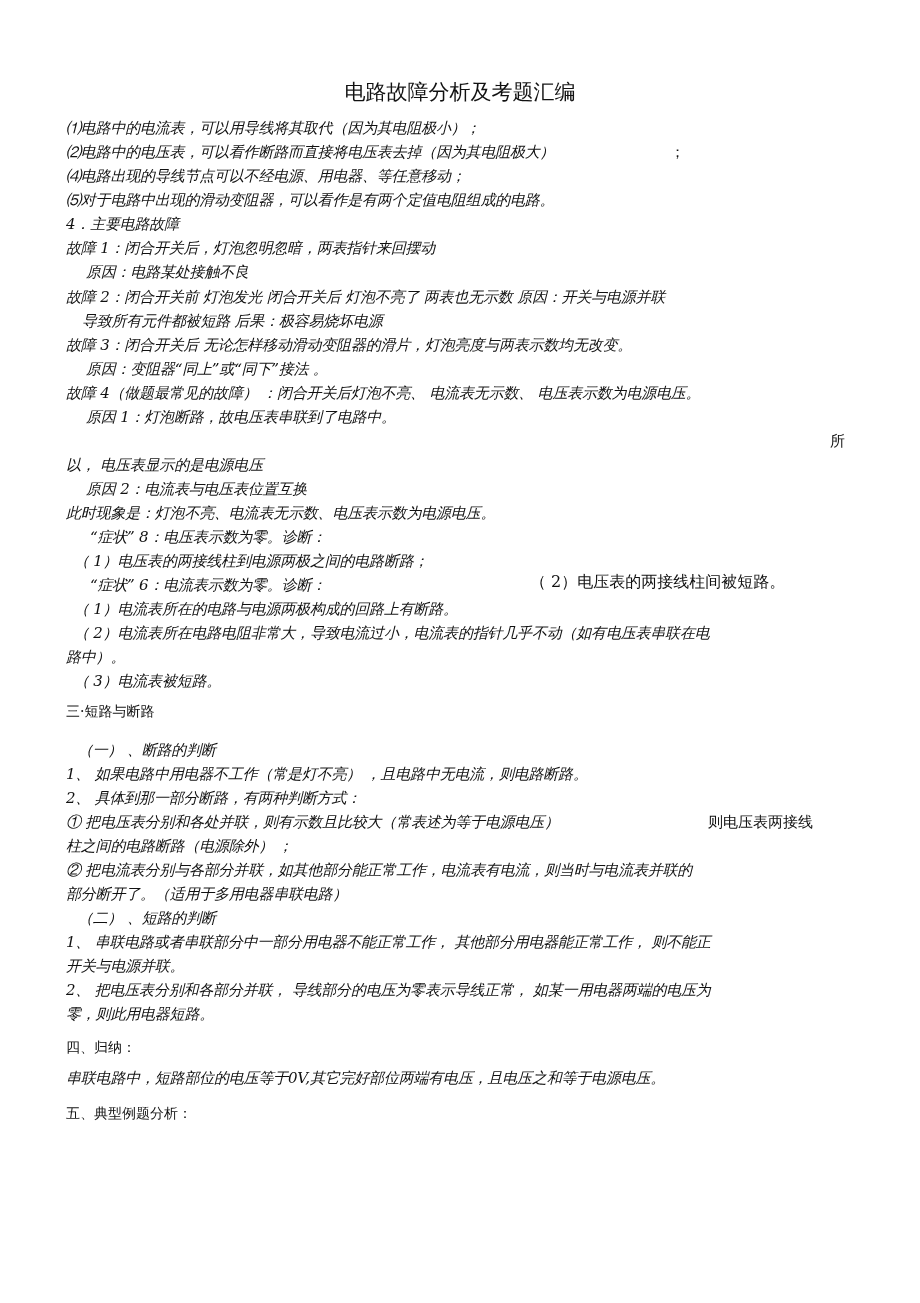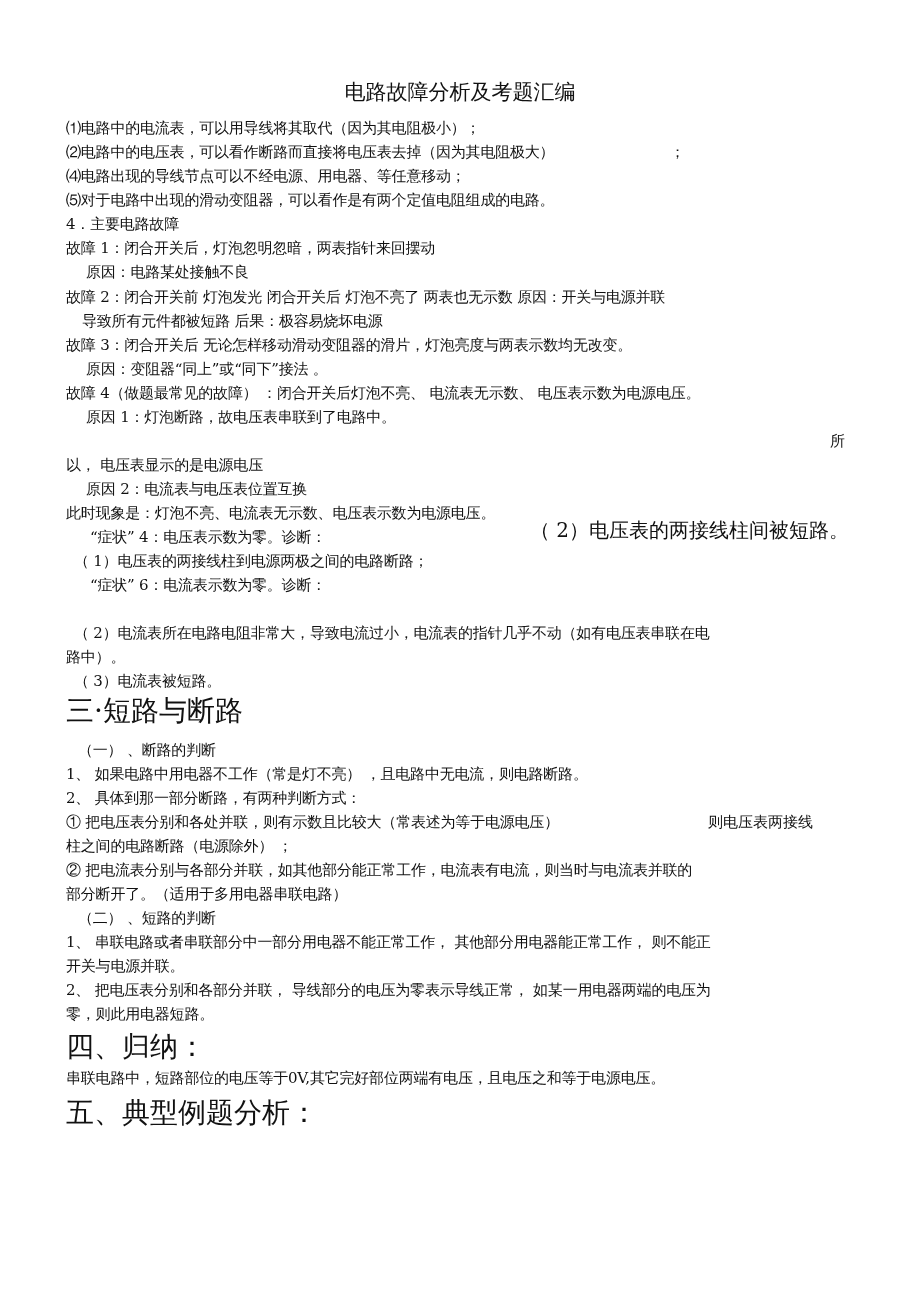--- a/index.html
+++ b/index.html
@@ -4,30 +4,30 @@
 <style>
   html, body { margin: 0; padding: 0; background: #ffffff; }
   body {
     width: 920px; height: 1303px; position: relative; overflow: hidden;
     font-family: "DejaVu Serif", "Liberation Serif", serif;
     color: #111111;
   }
   .page { position: absolute; left: 0; top: 0; width: 912px; height: 1303px; }
   .line {
     position: absolute; left: 66px; white-space: nowrap;
-    font-size: 15px; line-height: 20px; letter-spacing: -0.2px;
+    font-size: 15px; line-height: 20px; letter-spacing: -0.2px; font-style: italic;
   }
   .title {
     position: absolute; top: 78px; left: 0; width: 920px; text-align: center;
     font-size: 21px; line-height: 28px; padding-left: 0;
   }
   .title span { position: relative; left: 0; }
   .h2 {
     position: absolute; left: 66px; white-space: nowrap;
-    font-size: 28px; line-height: 26px;
+    font-size: 14px; line-height: 26px;
   }
   .r { position: absolute; white-space: nowrap; }
 </style>
 </head>
 <body>
 
 <div class="page">
 
   <div class="title"><span>电路故障分析及考题汇编</span></div>
 
@@ -43,24 +43,25 @@
   <div class="line" style="top:287px">故障 2：闭合开关前 灯泡发光 闭合开关后 灯泡不亮了 两表也无示数 原因：开关与电源并联</div>
   <div class="line" style="top:311px; left:82px">导致所有元件都被短路 后果：极容易烧坏电源</div>
   <div class="line" style="top:335px">故障 3：闭合开关后 无论怎样移动滑动变阻器的滑片，灯泡亮度与两表示数均无改变。</div>
   <div class="line" style="top:359px; left:86px">原因：变阻器“同上”或“同下”接法 。</div>
   <div class="line" style="top:383px">故障 4（做题最常见的故障） ：闭合开关后灯泡不亮、 电流表无示数、 电压表示数为电源电压。</div>
   <div class="line" style="top:407px; left:86px">原因 1：灯泡断路，故电压表串联到了电路中。</div>
   <div class="r" style="top:431px; left:830px; font-size:15px; line-height:20px">所</div>
   <div class="line" style="top:455px">以， 电压表显示的是电源电压</div>
   <div class="line" style="top:479px; left:86px">原因 2：电流表与电压表位置互换</div>
   <div class="line" style="top:503px">此时现象是：灯泡不亮、电流表无示数、电压表示数为电源电压。</div>
-  <div class="line" style="top:527px; left:90px">“症状” 4：电压表示数为零。诊断：</div>
+  <div class="line" style="top:527px; left:90px">“症状” 8：电压表示数为零。诊断：</div>
   <div class="line" style="top:551px; left:74px">（ 1）电压表的两接线柱到电源两极之间的电路断路；</div>
-  <div class="r" style="top:520px; left:530px; font-size:20px; line-height:20px">（ 2）电压表的两接线柱间被短路。</div>
+  <div class="r" style="top:572px; left:530px; font-size:16px; line-height:20px">（ 2）电压表的两接线柱间被短路。</div>
   <div class="line" style="top:575px; left:90px">“症状” 6：电流表示数为零。诊断：</div>
+  <div class="line" style="top:599px; left:74px">（ 1）电流表所在的电路与电源两极构成的回路上有断路。</div>
   <div class="line" style="top:623px; left:74px">（ 2）电流表所在电路电阻非常大，导致电流过小，电流表的指针几乎不动（如有电压表串联在电</div>
   <div class="line" style="top:647px">路中）。</div>
   <div class="line" style="top:671px; left:74px">（ 3）电流表被短路。</div>
 
   <div class="h2" style="top:698px">三·短路与断路</div>
   <div class="line" style="top:740px; left:78px">（一） 、断路的判断</div>
   <div class="line" style="top:764px">1、 如果电路中用电器不工作（常是灯不亮） ，且电路中无电流，则电路断路。</div>
   <div class="line" style="top:788px">2、 具体到那一部分断路，有两种判断方式：</div>
   <div class="line" style="top:812px">① 把电压表分别和各处并联，则有示数且比较大（常表述为等于电源电压）</div>
   <div class="r" style="top:812px; left:708px; font-size:15px; line-height:20px">则电压表两接线</div>

